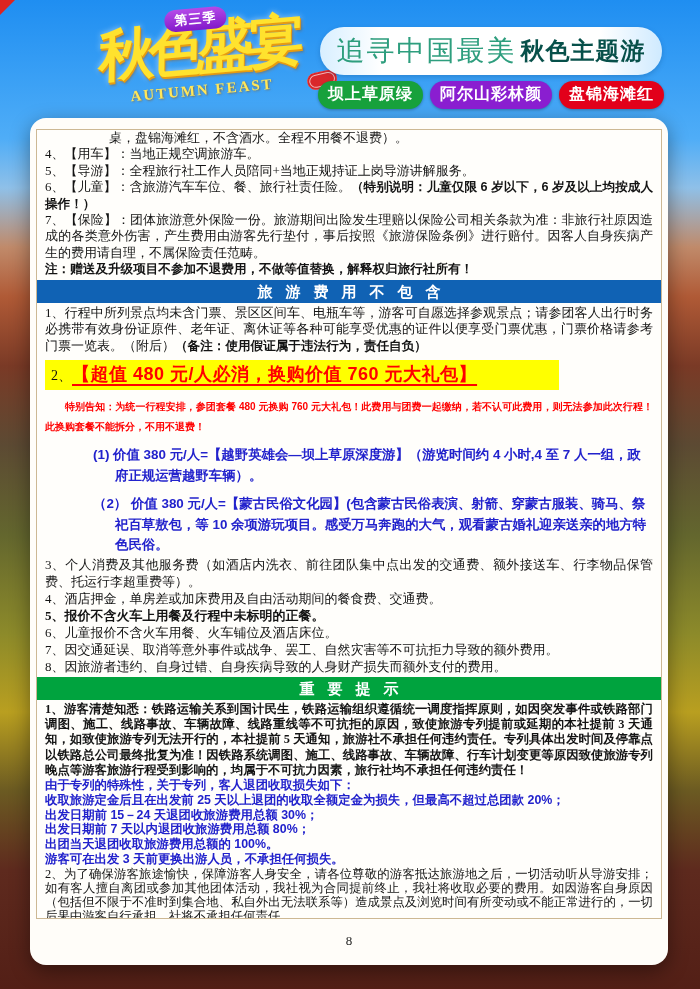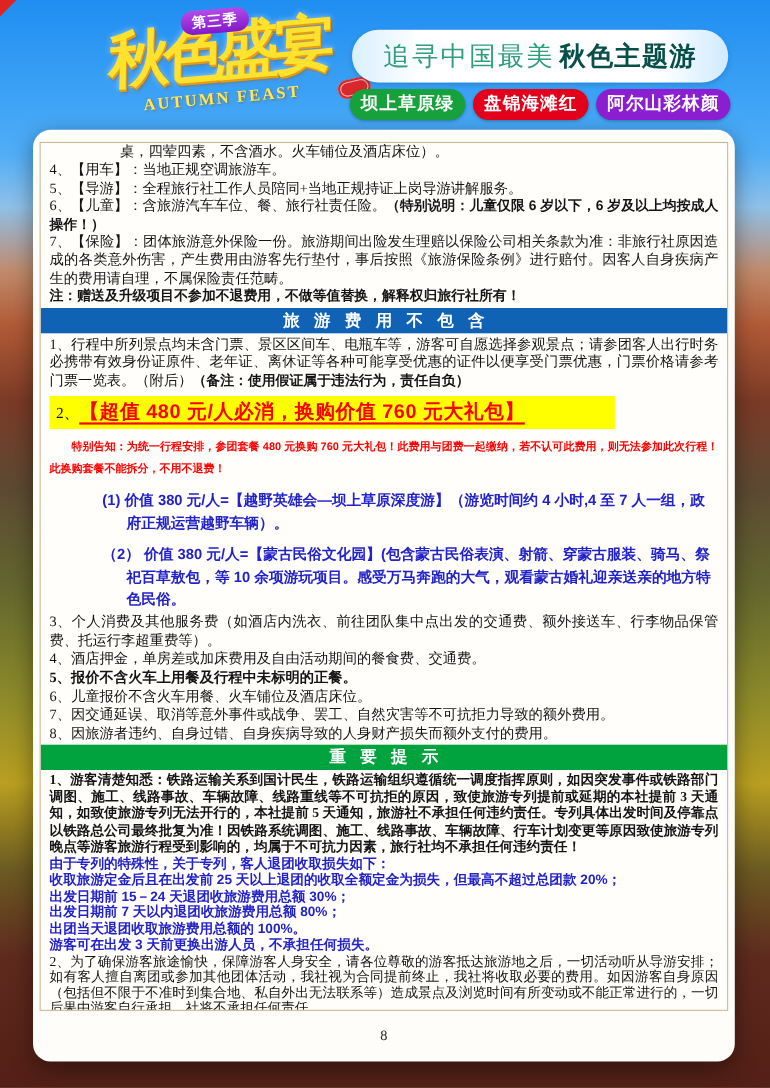--- a/index.html
+++ b/index.html
@@ -33,21 +33,21 @@
   .logo-sub{ position:absolute; left:0; top:76px; width:235px;
     color:#ffe75a; font-size:15px; letter-spacing:2px; font-weight:bold;
     text-shadow:1px 1px 2px rgba(150,80,0,.6);}
   .seal{ position:absolute; right:-18px; top:76px; width:30px; height:17px;
     background:#d9272b; border-radius:9px; transform:rotate(-8deg);
     box-shadow:inset 0 0 0 2px #d9272b, inset 0 0 0 3px rgba(255,255,255,.65);}
   .tagline{ position:absolute; left:320px; top:27px; width:342px; height:48px;
     background:linear-gradient(90deg,#d8efff,#ffffff 18%,#ffffff 82%,#cfeaff);
     border-radius:26px; display:flex; align-items:center; justify-content:center;
     box-shadow:0 2px 5px rgba(0,60,120,.25);}
-  .tagline .light{ color:#2e9e7e; font-size:24px; letter-spacing:2px;}
+  .tagline .light{ color:#2e9e7e; font-size:28px; letter-spacing:2px;}
   .tagline .strong{ color:#07504a; font-size:24px; font-weight:bold;
     font-family:"Liberation Sans",sans-serif; letter-spacing:1px; margin-left:4px;}
   .badges{ position:absolute; left:318px; top:81px; display:flex; gap:7px;}
   .badge{ color:#fff; font-family:"Liberation Sans",sans-serif; font-weight:bold;
     font-size:16px; padding:3px 10px 4px; border-radius:15px; letter-spacing:1px;
     box-shadow:0 1px 3px rgba(0,0,0,.3);}
   .badge.green{ background:#17a13c; }
   .badge.red{ background:#e2001a; }
   .badge.purple{ background:#8a1ed0; }
 
@@ -108,30 +108,30 @@
     <div class="logo-title">秋色盛宴</div>
     <div class="logo-sub">AUTUMN FEAST</div>
     <div class="seal"></div>
   </div>
   <div class="tagline">
     <span class="light">追寻中国最美</span>
     <span class="strong">秋色主题游</span>
   </div>
   <div class="badges">
     <span class="badge green">坝上草原绿</span>
+    <span class="badge purple">阿尔山彩林颜</span>
     <span class="badge red">盘锦海滩红</span>
-    <span class="badge purple">阿尔山彩林颜</span>
   </div>
 </div>
 
 <div class="card">
   <div class="content-box">
 
     <div class="top-block">
-      <p class="cont-line">桌，四荤四素，不含酒水。火车铺位及酒店床位）。</p>
+      <p class="cont-line">桌，盘锦海滩红，不含酒水。全程不用餐不退费）。</p>
       <p>4、【用车】：当地正规空调旅游车。</p>
       <p>5、【导游】：全程旅行社工作人员陪同+当地正规持证上岗导游讲解服务。</p>
       <p><span>6、【儿童】：含旅游汽车车位、餐、旅行社责任险。</span><span class="inline-bold">（特别说明：儿童仅限 6 岁以下，6 岁及以上均按成人操作！）</span></p>
       <p>7、【保险】：团体旅游意外保险一份。旅游期间出险发生理赔以保险公司相关条款为准：非旅行社原因造成的各类意外伤害，产生费用由游客先行垫付，事后按照《旅游保险条例》进行赔付。因客人自身疾病产生的费用请自理，不属保险责任范畴。</p>
       <p class="note-line">注：赠送及升级项目不参加不退费用，不做等值替换，解释权归旅行社所有！</p>
     </div>
 
     <div class="sec1">
       <div class="banner blue">旅游费用不包含</div>
       <p class="plain"><span>1、行程中所列景点均未含门票、景区区间车、电瓶车等，游客可自愿选择参观景点；请参团客人出行时务必携带有效身份证原件、老年证、离休证等各种可能享受优惠的证件以便享受门票优惠，门票价格请参考门票一览表。（附后）</span><span class="inline-bold">（备注：使用假证属于违法行为，责任自负）</span></p>

